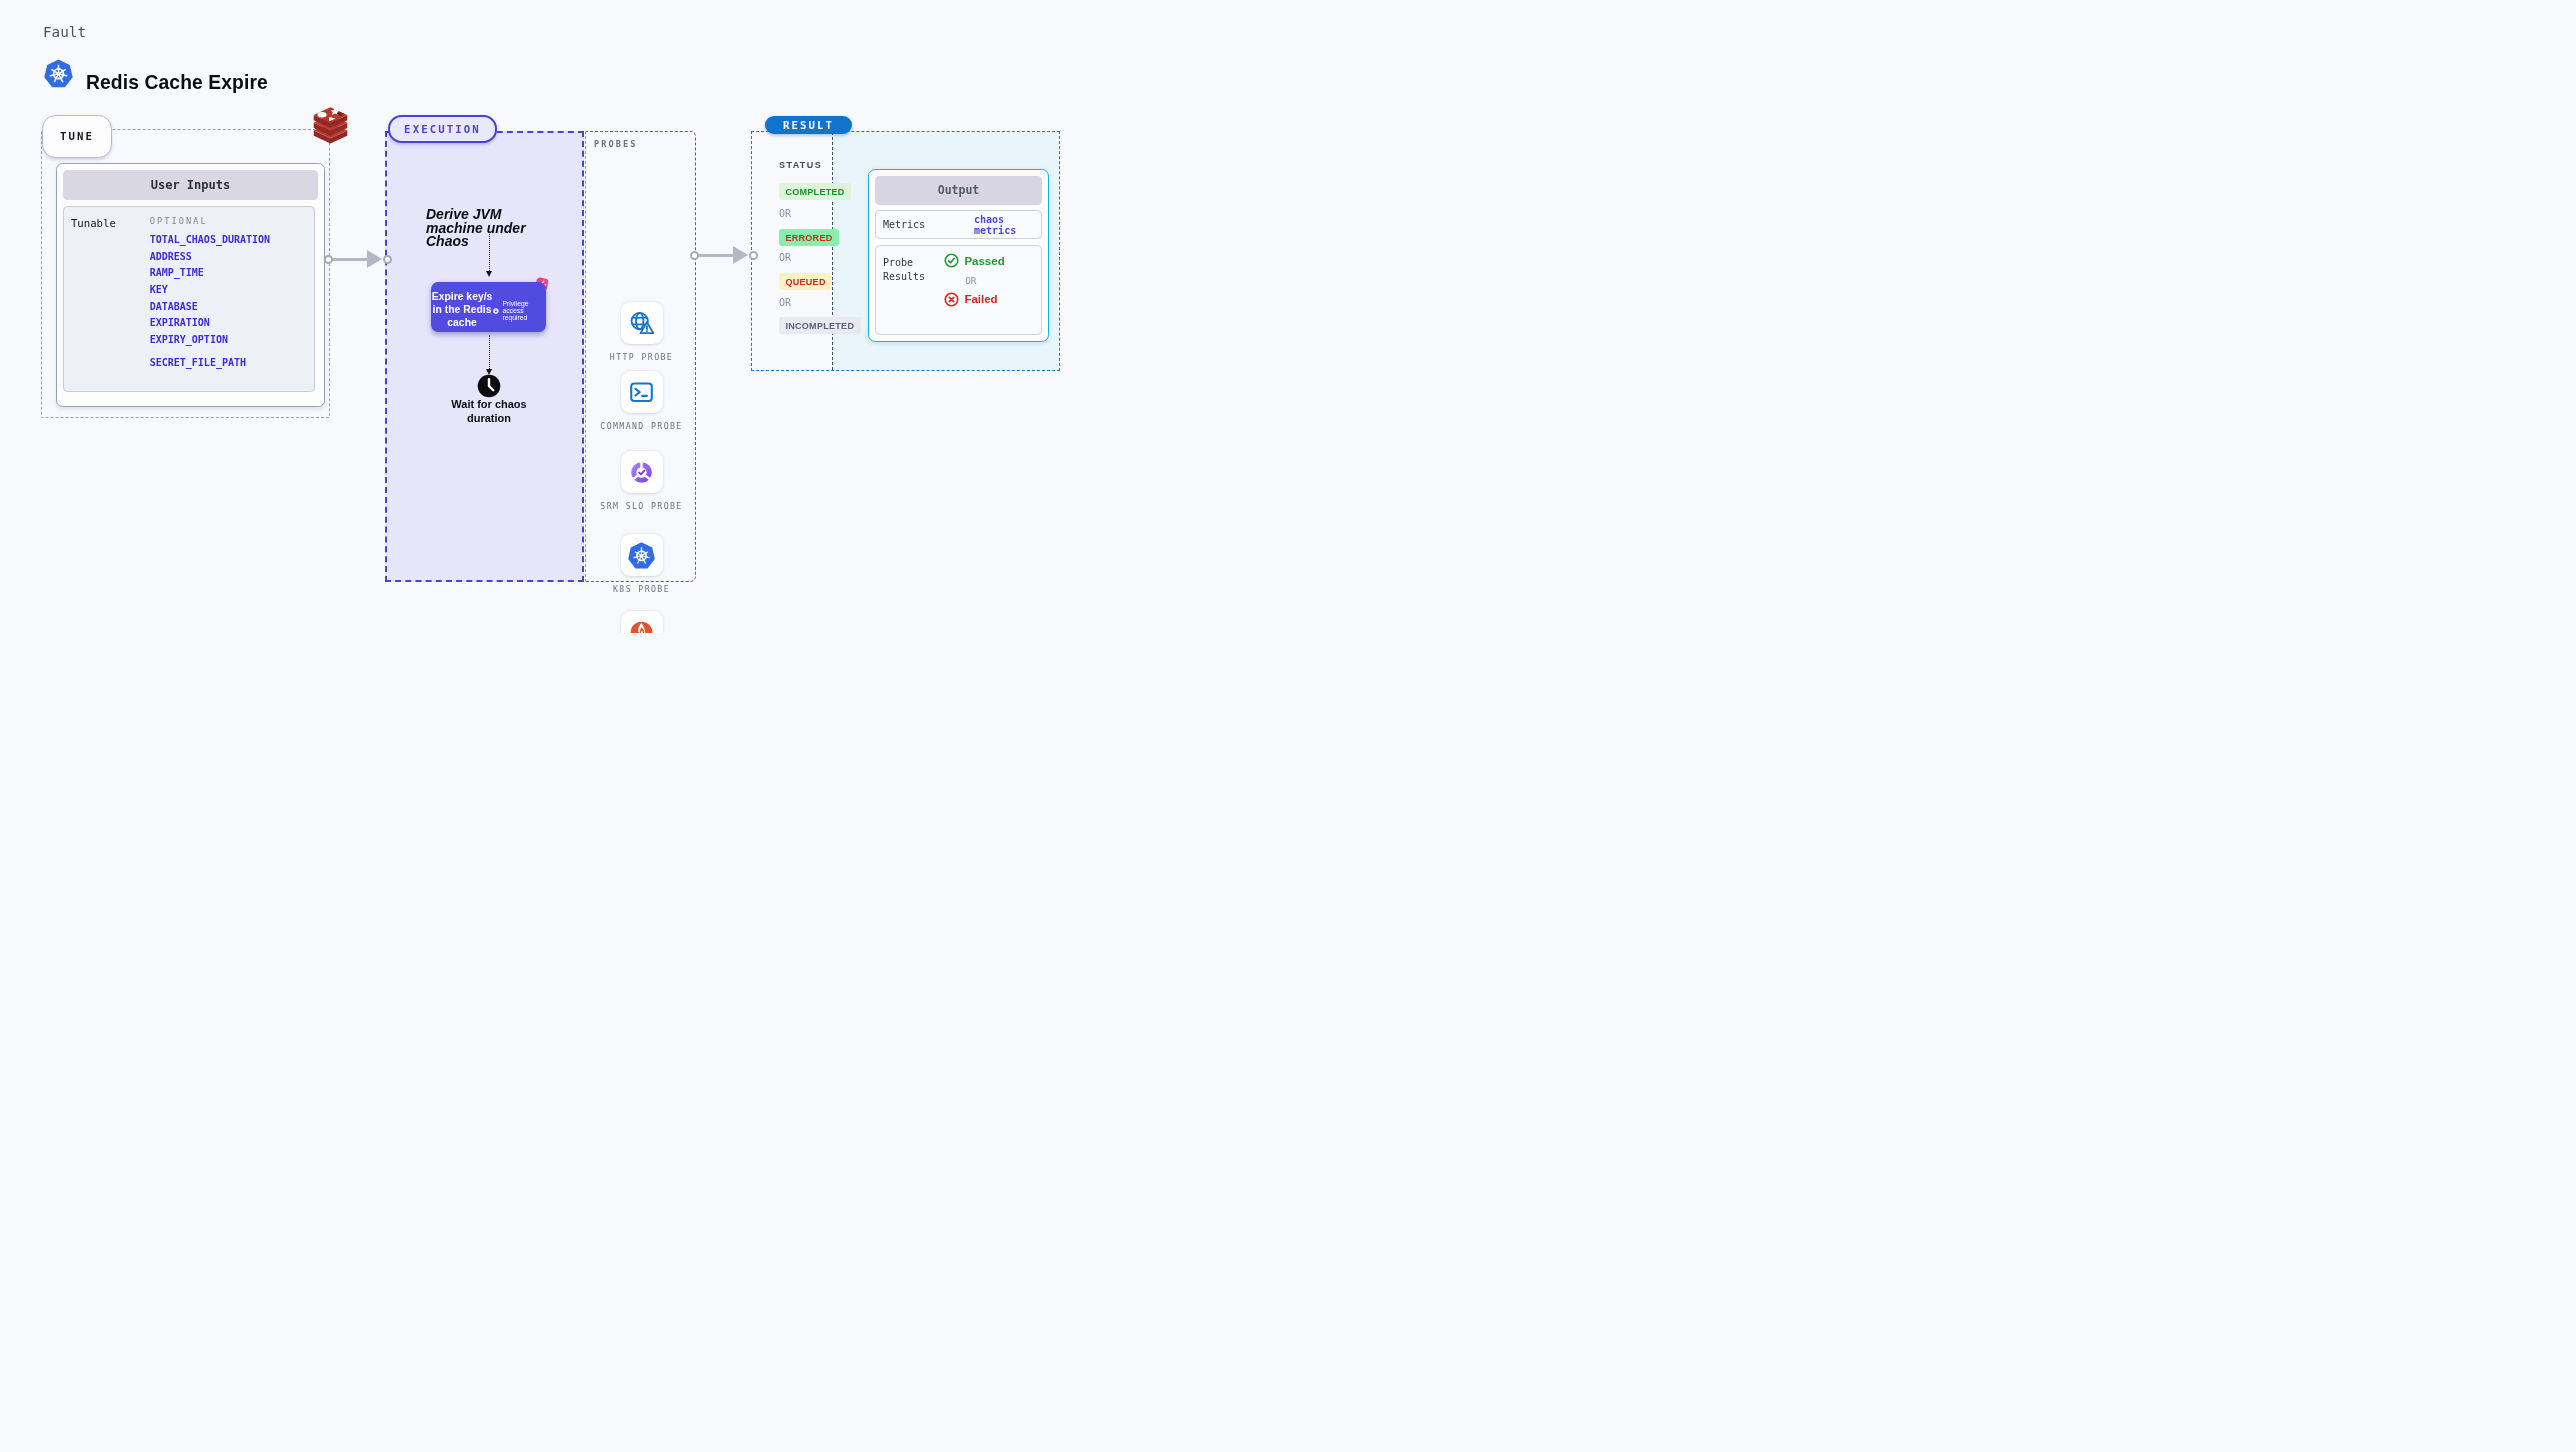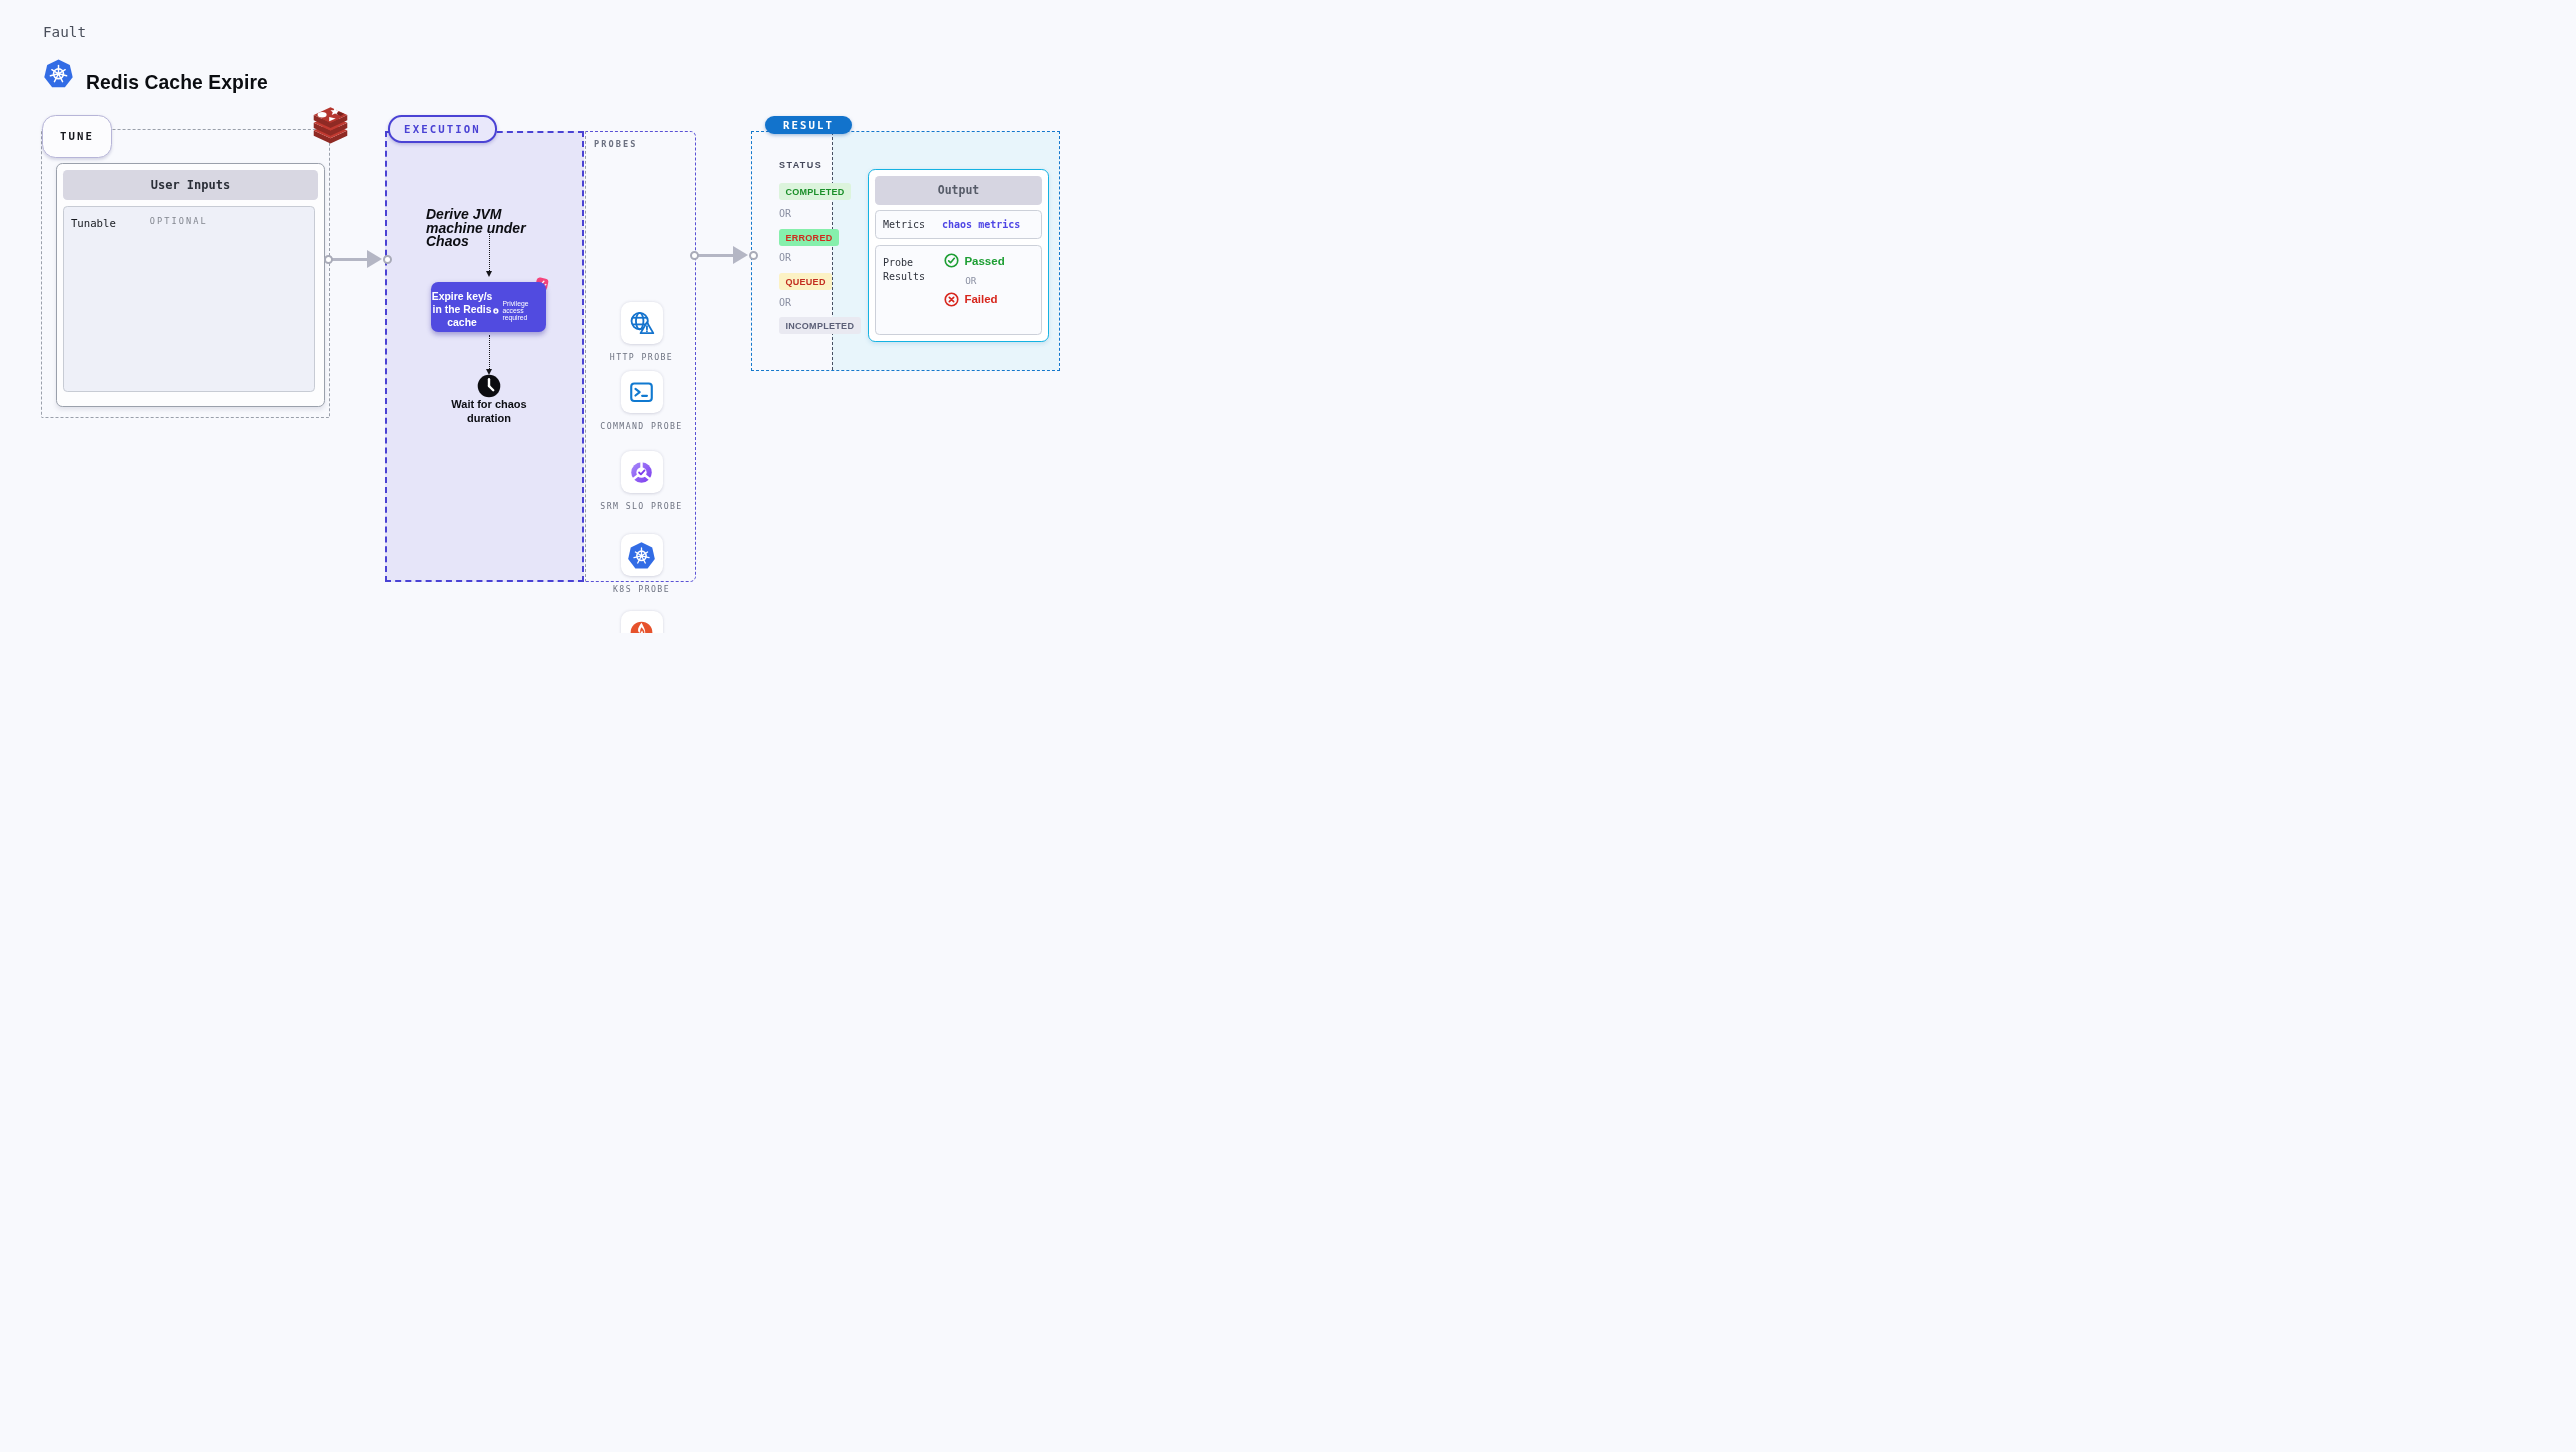--- a/index.html
+++ b/index.html
@@ -112,21 +112,21 @@
                color:#8b90a3; z-index:2; }
   .or-1 { top:208px; } .or-2 { top:252px; } .or-3 { top:297px; }
 
   .output-box { position:absolute; left:868px; top:169px; width:181px; height:173px; background:#fff;
                 border:1.8px solid #14b2e2; border-radius:7.2px; z-index:3;
                 box-shadow:0 1.4px 4.3px rgba(20,120,180,.15); }
   .out-head { position:absolute; left:5.7px; top:5.7px; right:5.7px; height:29px; background:#d6d5e1;
               border-radius:4.3px; display:flex; align-items:center; justify-content:center;
               font-family:"DejaVu Sans Mono",monospace; font-size:11.5px; font-weight:bold; color:#565b68; }
   .out-row { position:absolute; left:5.7px; right:5.7px; background:#fafbfe; border:1.1px solid #ccd0d9;
-             border-radius:4.3px; }
+             border-radius:4.3px;gap:32px; }
   .row-metrics { top:40px; height:29px; display:flex; align-items:center; }
   .metrics-label { margin-left:7.2px; font-family:"DejaVu Sans Mono",monospace; font-size:10px; color:#2e323c; }
   .metrics-value { margin-left:17px; font-family:"DejaVu Sans Mono",monospace; font-size:10px;
                    font-weight:bold; color:#4f46e5; cursor:pointer; }
   .row-probes { top:75px; height:90px; }
   .pr-label { position:absolute; left:7.2px; top:10px; font-family:"DejaVu Sans Mono",monospace;
               font-size:10px; color:#2e323c; line-height:13.6px; width:50px; }
   .pr-col { position:absolute; left:68px; top:7.2px; display:flex; flex-direction:column; }
   .pr-item { display:flex; align-items:center; gap:5.7px; }
   .pr-item svg { width:15px; height:15px; }
@@ -171,20 +171,30 @@
     <polygon points="39,2 41,6.5 46,6.5 42.5,9.5 44,14 39,11.5 34,14 35.5,9.5 32,6.5 37,6.5" fill="#fff"></polygon>
     <polygon points="30,17 40,19.5 30,23.5" fill="#fff"></polygon>
     <polygon points="45,9 53,12 48,15.5 41,12.5" fill="#7a211c"></polygon>
   </svg>
 
   <div class="ui-box">
     <div class="ui-head">User Inputs</div>
     <div class="ui-inner">
       <div class="tunable-label">Tunable</div>
       <div class="optional-label">OPTIONAL</div>
+      <div class="var-list">
+        <div class="var-item">TOTAL_CHAOS_DURATION</div>
+        <div class="var-item">ADDRESS</div>
+        <div class="var-item">RAMP_TIME</div>
+        <div class="var-item">KEY</div>
+        <div class="var-item">DATABASE</div>
+        <div class="var-item">EXPIRATION</div>
+        <div class="var-item">EXPIRY_OPTION</div>
+        <div class="var-item secret">SECRET_FILE_PATH</div>
+      </div>
     </div>
   </div>
 
   <div class="harrow arrow1">
     <div class="shaft"></div>
       <div class="head"></div>
       <div class="dot dotL"></div>
       <div class="dot dotR"></div>
   </div>
 

